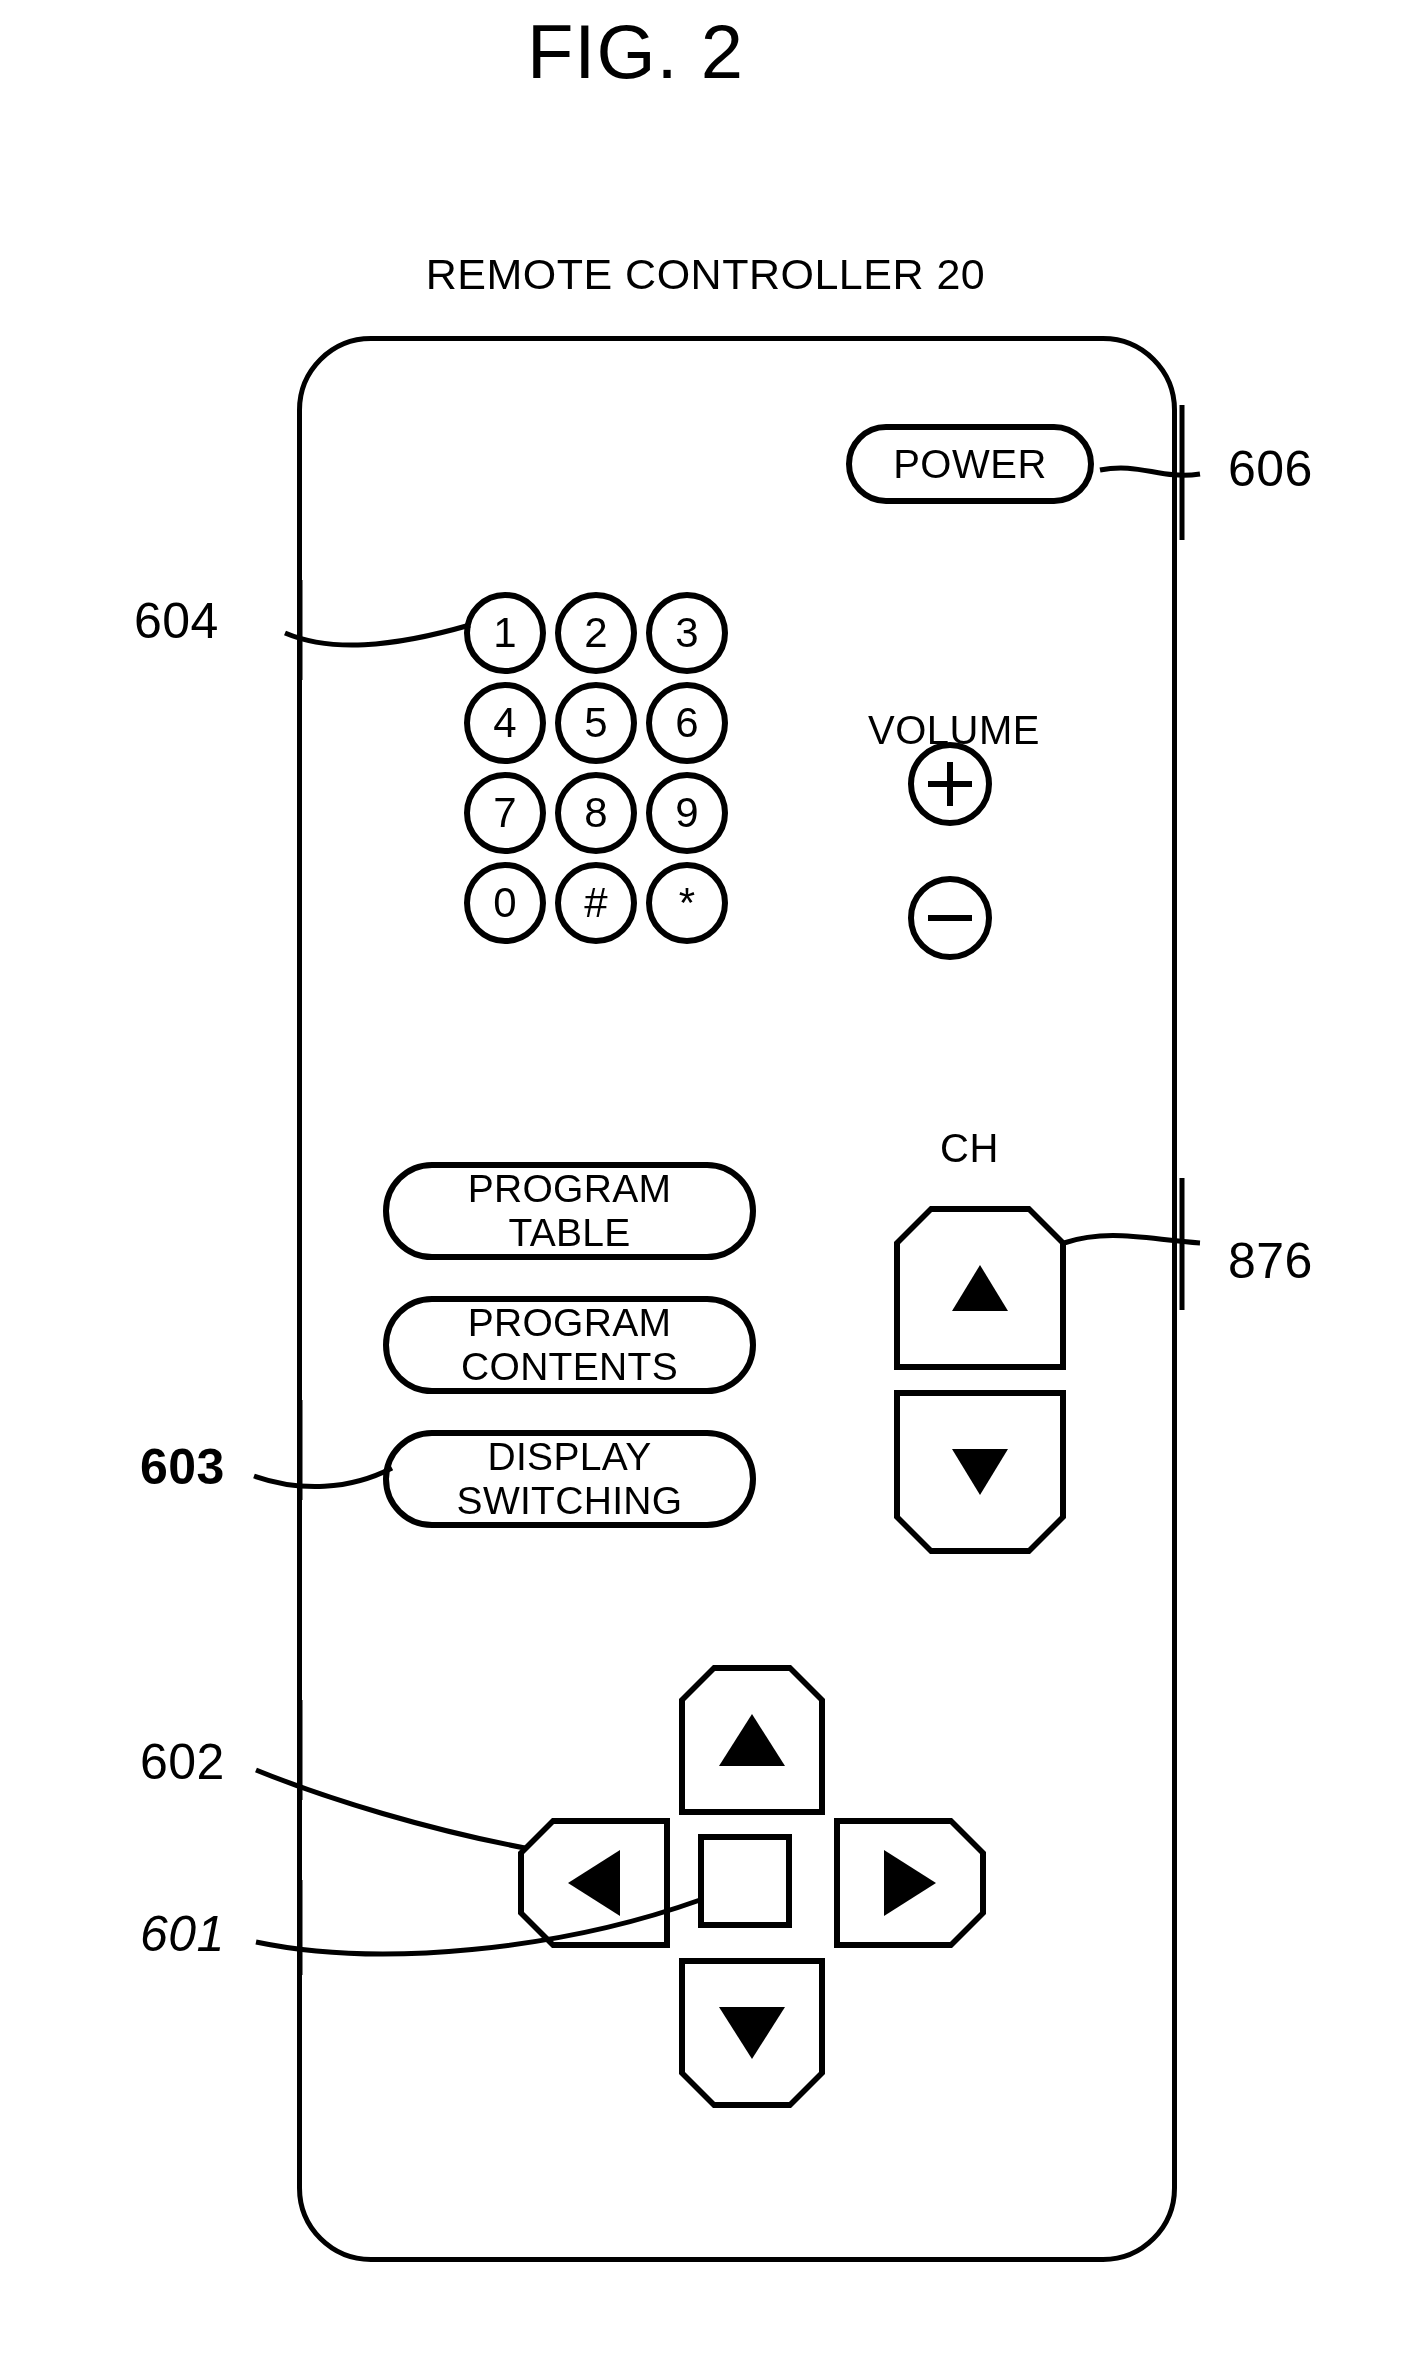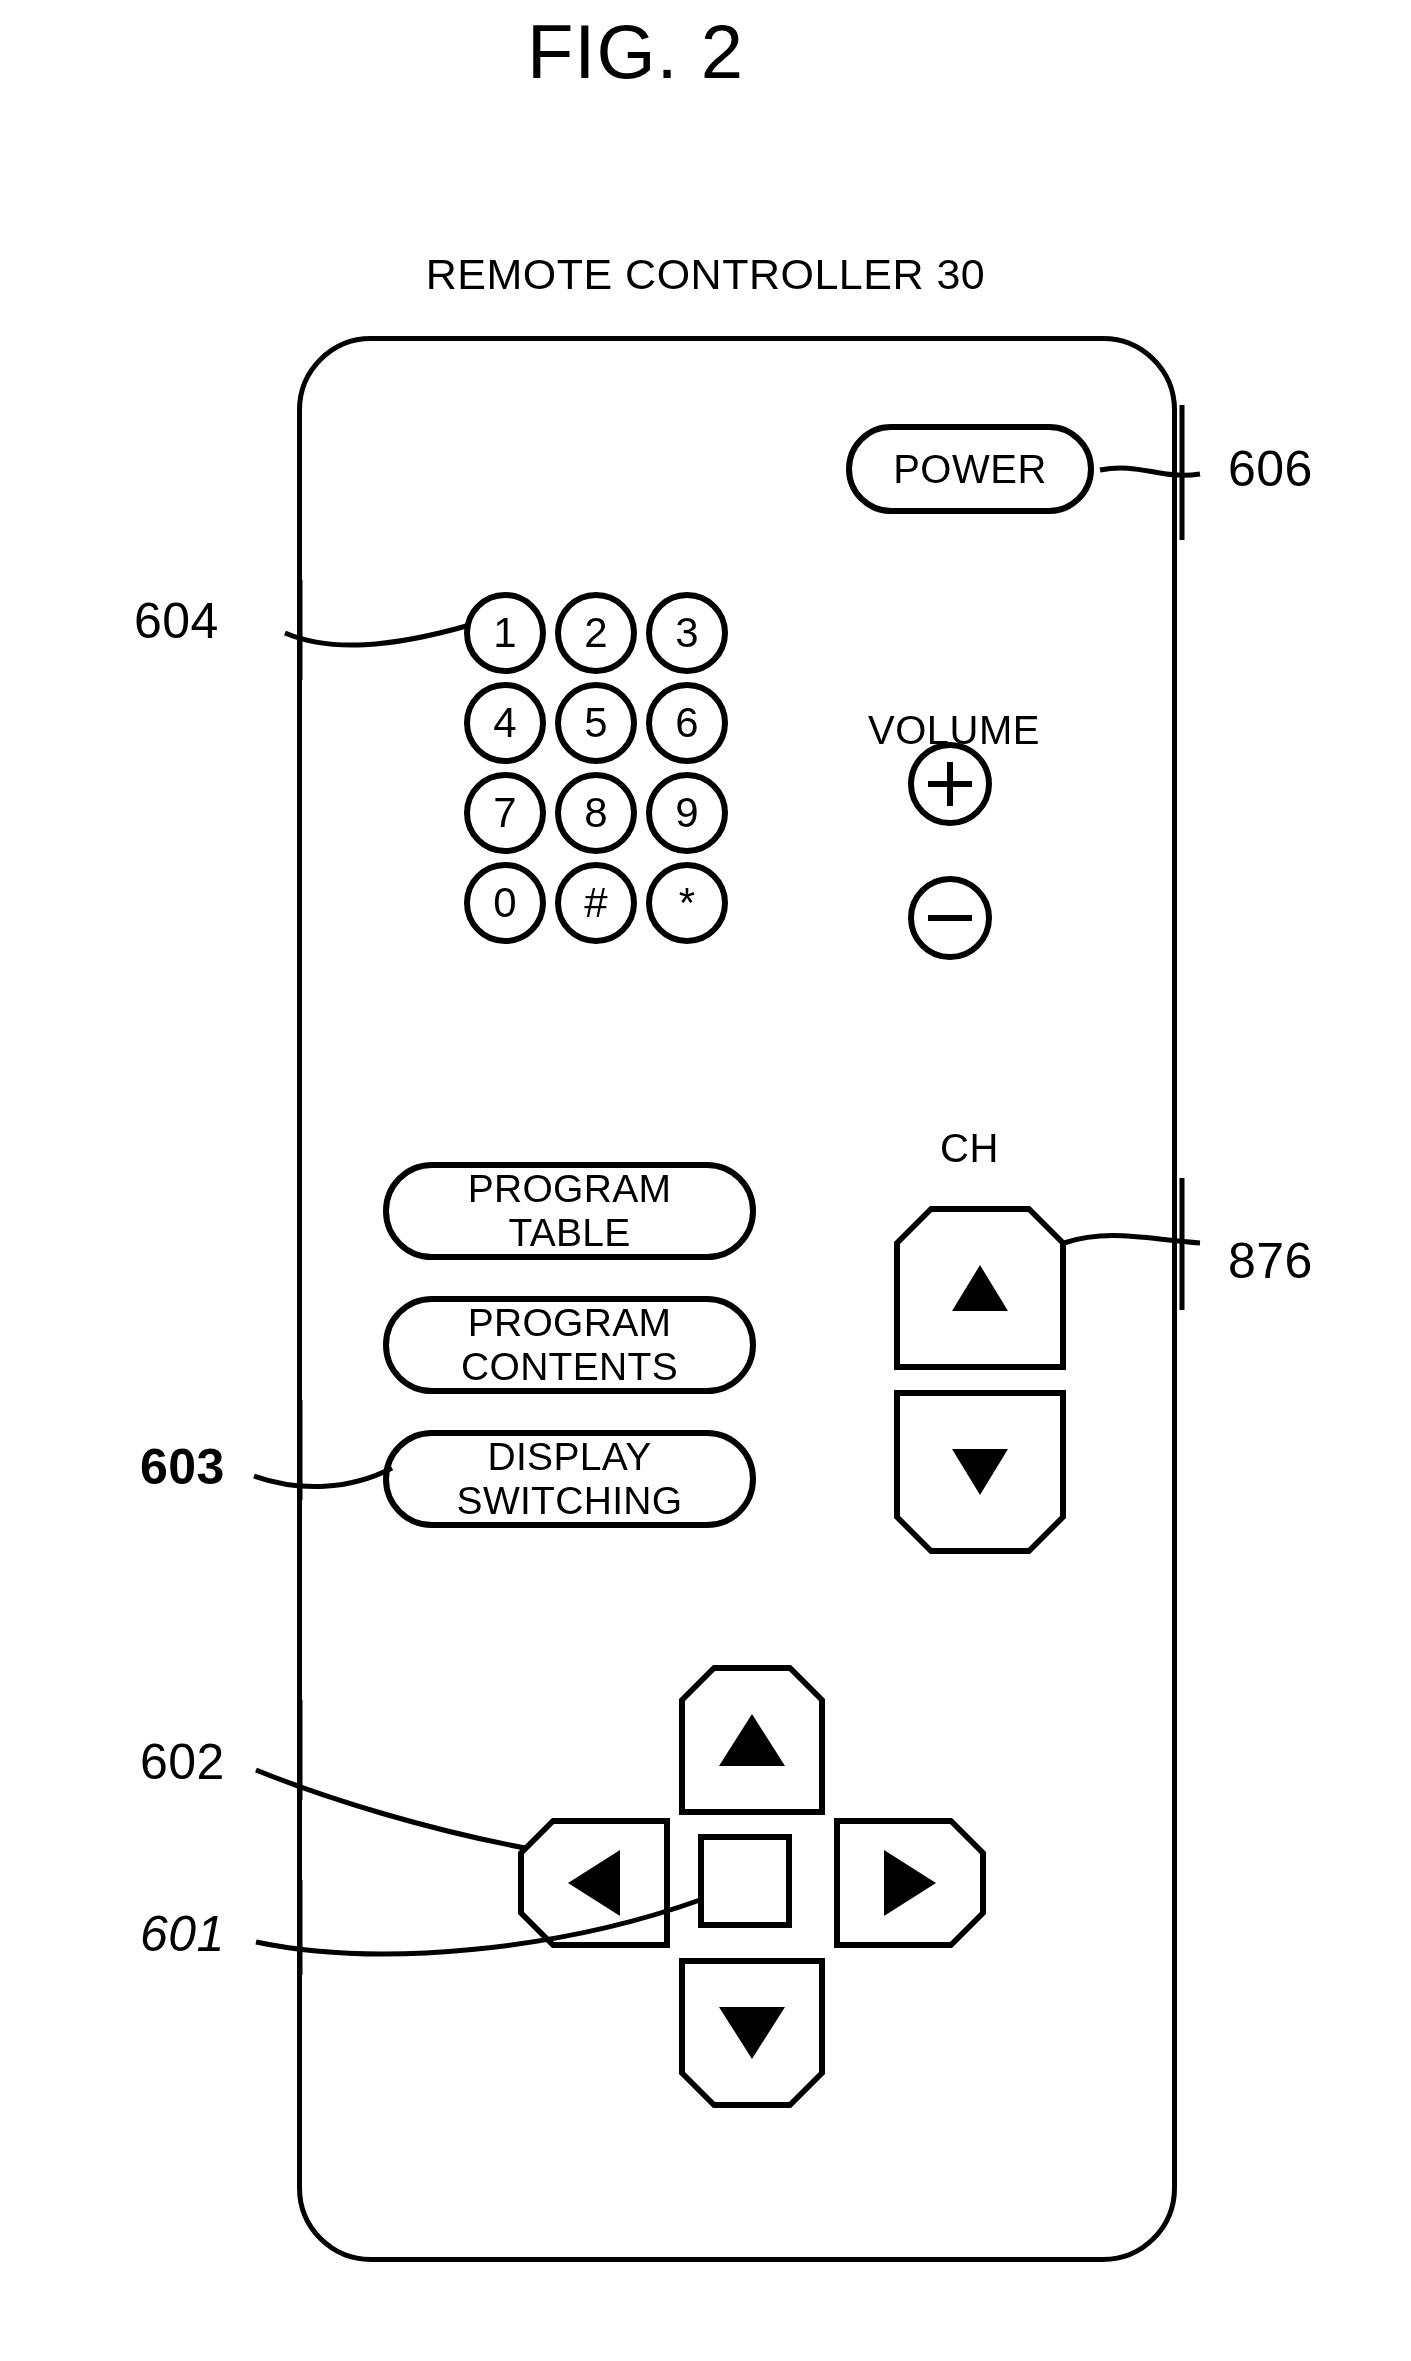--- a/index.html
+++ b/index.html
@@ -52,21 +52,21 @@
     box-sizing: border-box;
     background: #fff;
   }
 
   
   #power-button {
     position: absolute;
     left: 846px;
     top: 424px;
     width: 248px;
-    height: 90px;
+    height: 80px;
     border: 6px solid #000;
     border-radius: 46px;
     box-sizing: border-box;
     display: flex;
     align-items: center;
     justify-content: center;
     font-size: 40px;
     letter-spacing: 0.5px;
     background: #fff;
   }
@@ -294,21 +294,21 @@
     position: absolute;
     left: 0; top: 0;
     width: 1411px; height: 2361px;
     pointer-events: none;
   }
 </style>
 </head>
 <body>
 
 <div id="fig-title">FIG. 2</div>
-<div id="fig-subtitle">REMOTE CONTROLLER 30</div>
+<div id="fig-subtitle">REMOTE CONTROLLER 20</div>
 
 <div id="remote-body"></div>
 
 <div id="power-button">
   <span>POWER</span>
 </div>
 
 <div id="keypad">
   <div class="key-circle" style="left:0px;   top:0px;">
       <span>1</span>

